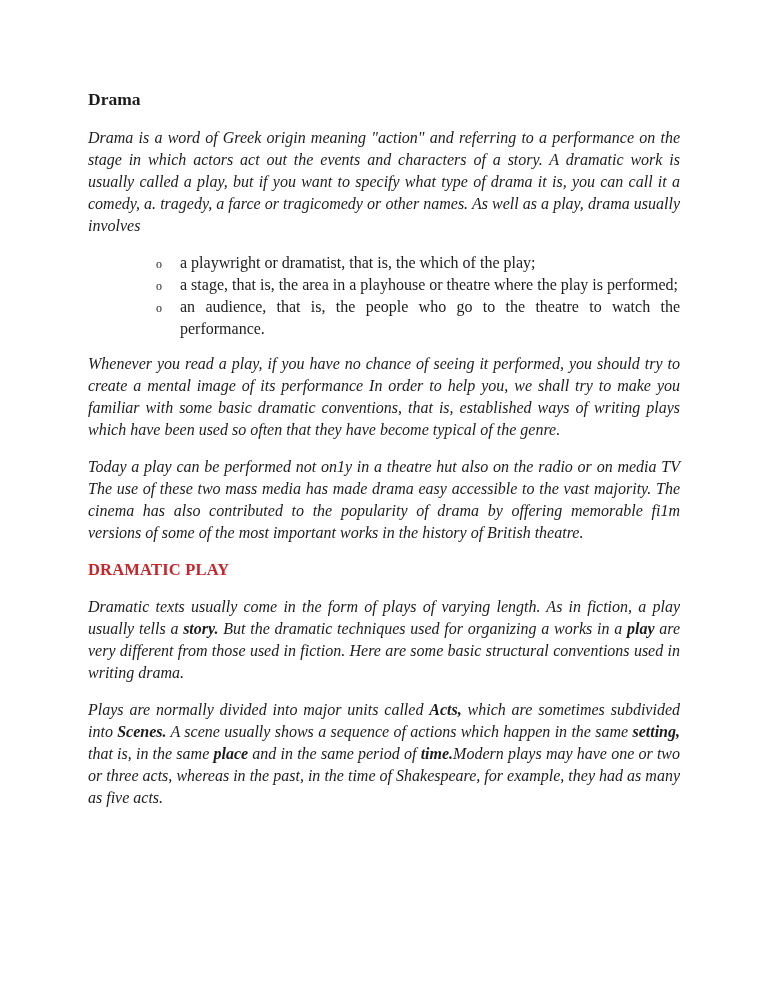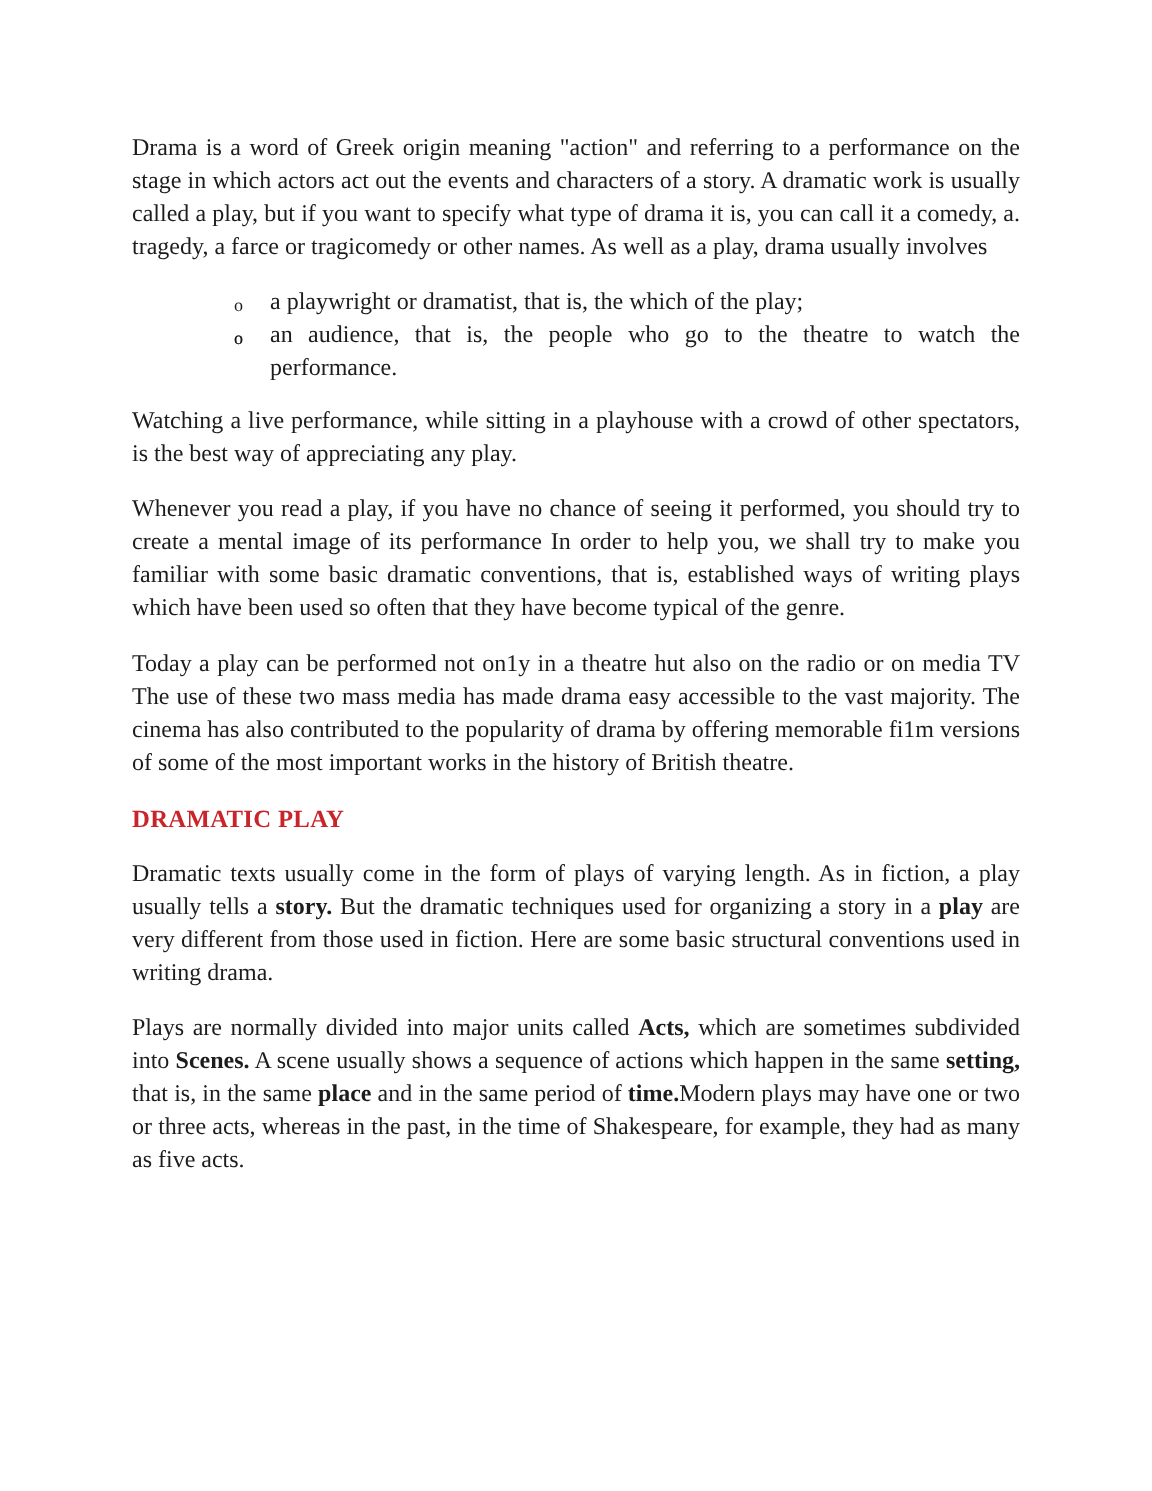--- a/index.html
+++ b/index.html
@@ -30,20 +30,21 @@
     font-size: 17.5px;
     line-height: 22px;
     font-weight: bold;
     margin: 0 0 17px 0;
   }
   .para {
     font-size: 16px;
     line-height: 22px;
     text-align: justify;
     margin: 0 0 15px 0;
+    font-style: italic;
   }
   .section-heading {
     color: var(--heading-red);
     font-size: 16.5px;
     line-height: 22px;
     font-weight: bold;
     margin: 2px 0 15px 0;
     letter-spacing: 0.2px;
   }
   ul.involves-list {
@@ -65,43 +66,44 @@
     font-size: 12px;
     line-height: 22px;
   }
   b { font-weight: bold; }
 </style>
 </head>
 <body>
 
 <div class="page">
 
+  <h1 class="doc-title">Drama</h1>
 
   <p class="para">Drama is a word of Greek origin meaning "action" and referring to a performance on the stage in which actors act out the events and characters of a story. A dramatic work is usually called a play, but if you want to specify what type of drama it is, you can call it a comedy, a. tragedy, a farce or tragicomedy or other names. As well as a play, drama usually involves</p>
 
   <ul class="involves-list">
     <li>
       <span class="marker">o</span>
       <span>a playwright or dramatist, that is, the which of the play;</span>
     </li>
     <li>
       <span class="marker">o</span>
+      <span>a stage, that is, the area in a playhouse or theatre where the play is performed;</span>
     </li>
     <li>
       <span class="marker">o</span>
       <span>an audience, that is, the people who go to the theatre to watch the performance.</span>
     </li>
   </ul>
 
-  <p class="para">Watching a live performance, while sitting in a playhouse with a crowd of other spectators, is the best way of appreciating any play.</p>
 
   <p class="para">Whenever you read a play, if you have no chance of seeing it performed, you should try to create a mental image of its performance In order to help you, we shall try to make you familiar with some basic dramatic conventions, that is, established ways of writing plays which have been used so often that they have become typical of the genre.</p>
 
   <p class="para">Today a play can be performed not on1y in a theatre hut also on the radio or on media TV The use of these two mass media has made drama easy accessible to the vast majority. The cinema has also contributed to the popularity of drama by offering memorable fi1m versions of some of the most important works in the history of British theatre.</p>
 
   <h2 class="section-heading">DRAMATIC PLAY</h2>
 
-  <p class="para"><span>Dramatic texts usually come in the form of plays of varying length. As in fiction, a play usually tells a </span><b>story.</b><span> But the dramatic techniques used for organizing a story in a </span><b>play</b><span> are very different from those used in fiction. Here are some basic structural conventions used in writing drama.</span></p>
+  <p class="para"><span>Dramatic texts usually come in the form of plays of varying length. As in fiction, a play usually tells a </span><b>story.</b><span> But the dramatic techniques used for organizing a works in a </span><b>play</b><span> are very different from those used in fiction. Here are some basic structural conventions used in writing drama.</span></p>
 
 
   <p class="para"><span>Plays are normally divided into major units called </span><b>Acts,</b><span> which are sometimes subdivided into </span><b>Scenes.</b><span> A scene usually shows a sequence of actions which happen in the same </span><b>setting,</b><span> that is, in the same </span><b>place</b><span> and in the same period of </span><b>time.</b><span>Modern plays may have one or two or three acts, whereas in the past, in the time of Shakespeare, for example, they had as many as five acts.</span></p>
 
 </div>
 
 </body></html>

